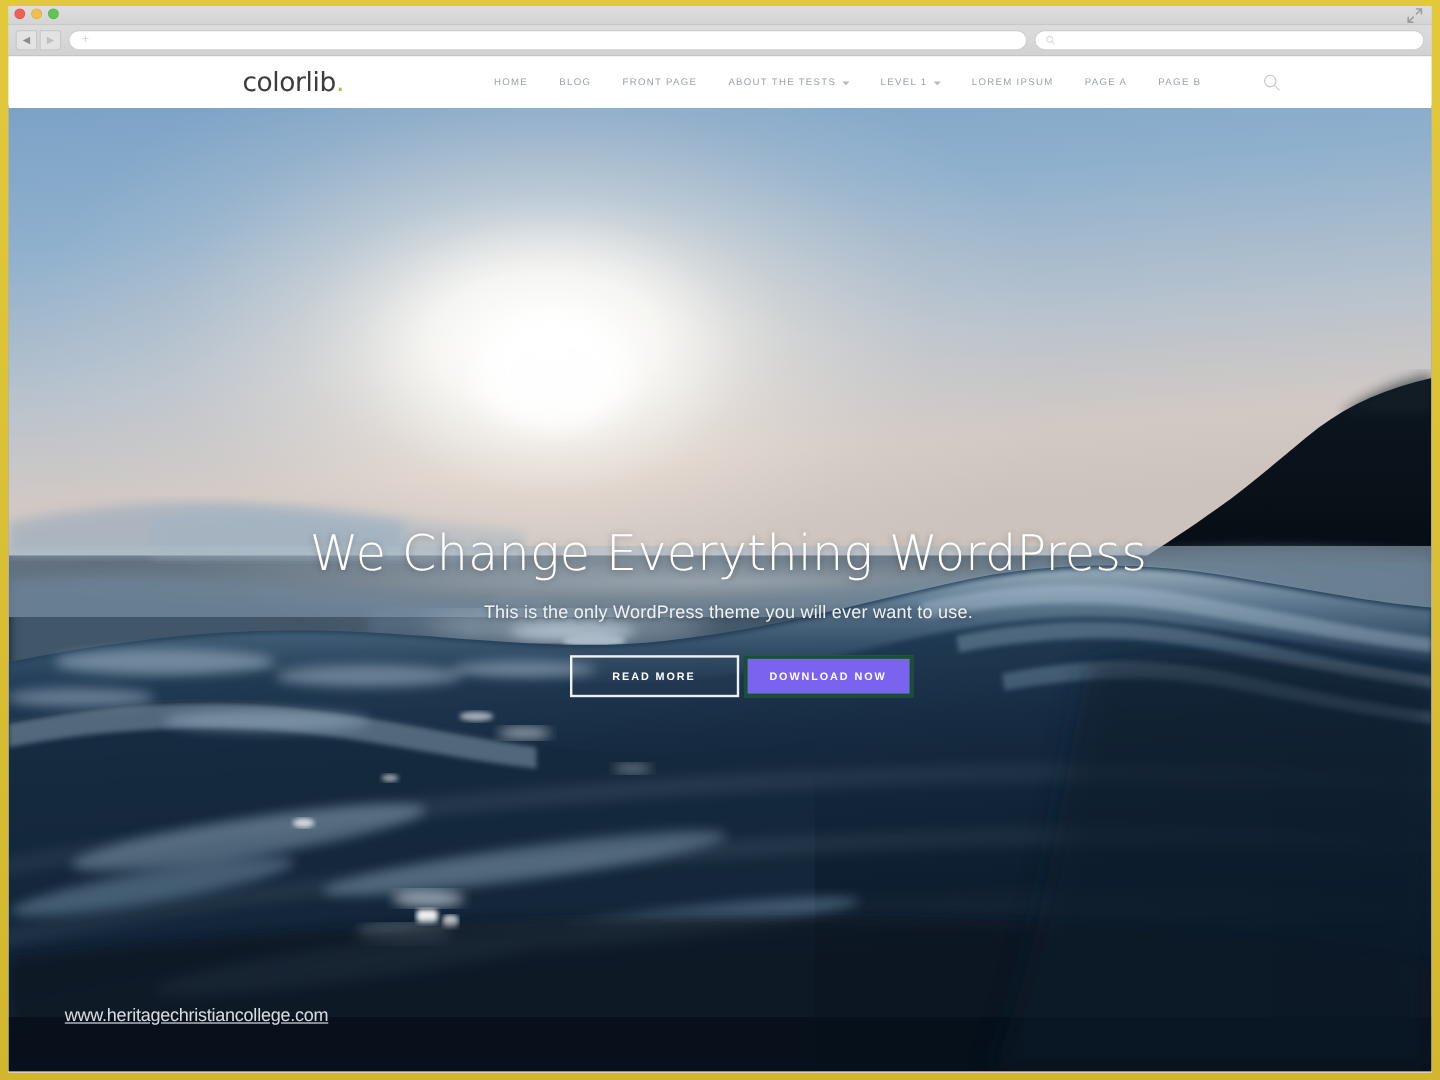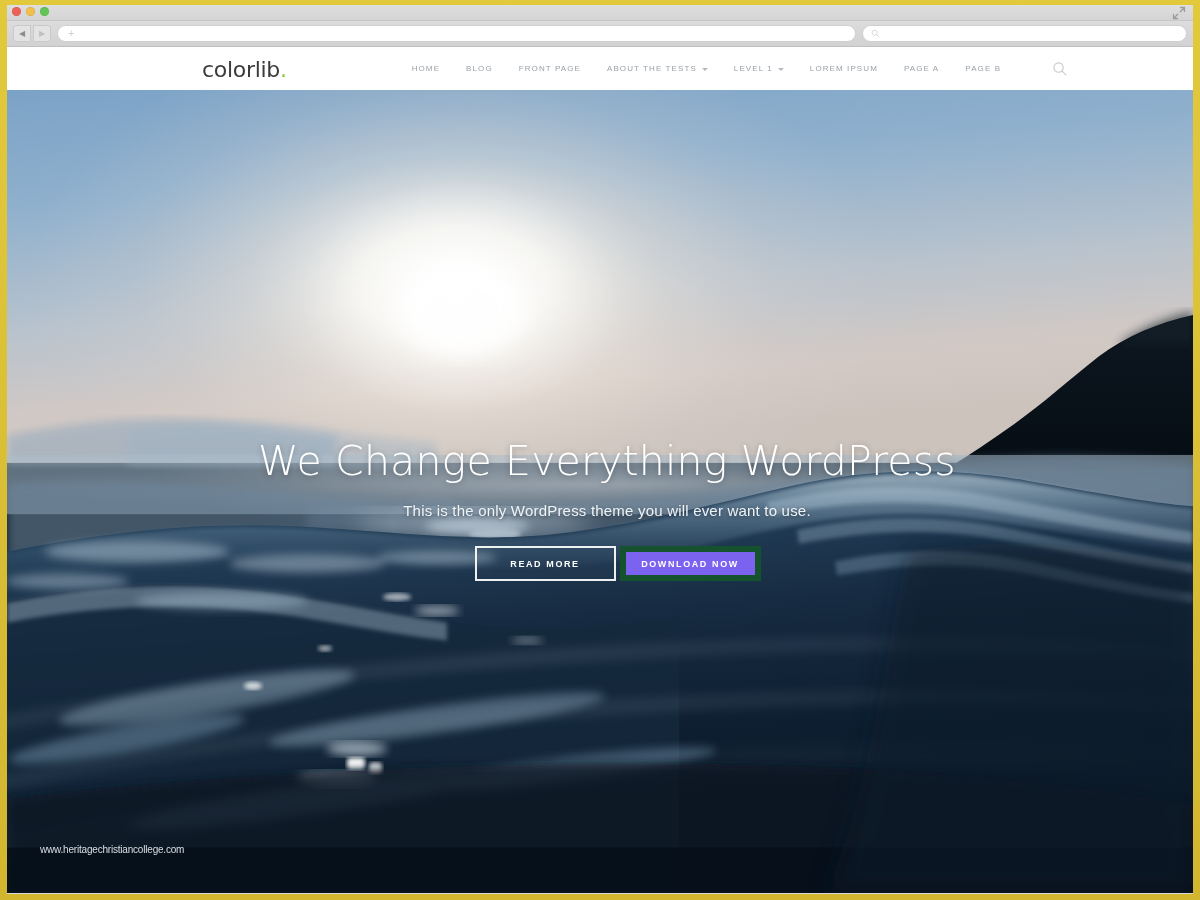--- a/index.html
+++ b/index.html
@@ -232,33 +232,34 @@
   }
   .btn-outline {
     width: 141px;
     border: 2px solid rgba(255,255,255,.92);
     background: rgba(255,255,255,.02);
   }
   .btn-solid {
     width: 141px;
     margin-left: 4px;
     background: #7b62ef;
-    border: 6px solid #14532d;
+    border: 3px solid #14532d;
   }
 
   .watermark {
     position: absolute;
-    left: 33px;
+    left: 47px;
     bottom: 38px;
-    font-size: 10px;
+    font-size: 15px;
     color: #e9eef3;
     letter-spacing: -.2px;
     z-index: 4;
     font-family: "Liberation Sans", sans-serif;
     opacity: .92;
+    text-decoration: underline;
   }
 </style>
 </head>
 <body>
 
 <div class="browser-frame">
   <div class="chrome">
 
     <div class="titlebar">
       <div class="traffic-lights">

